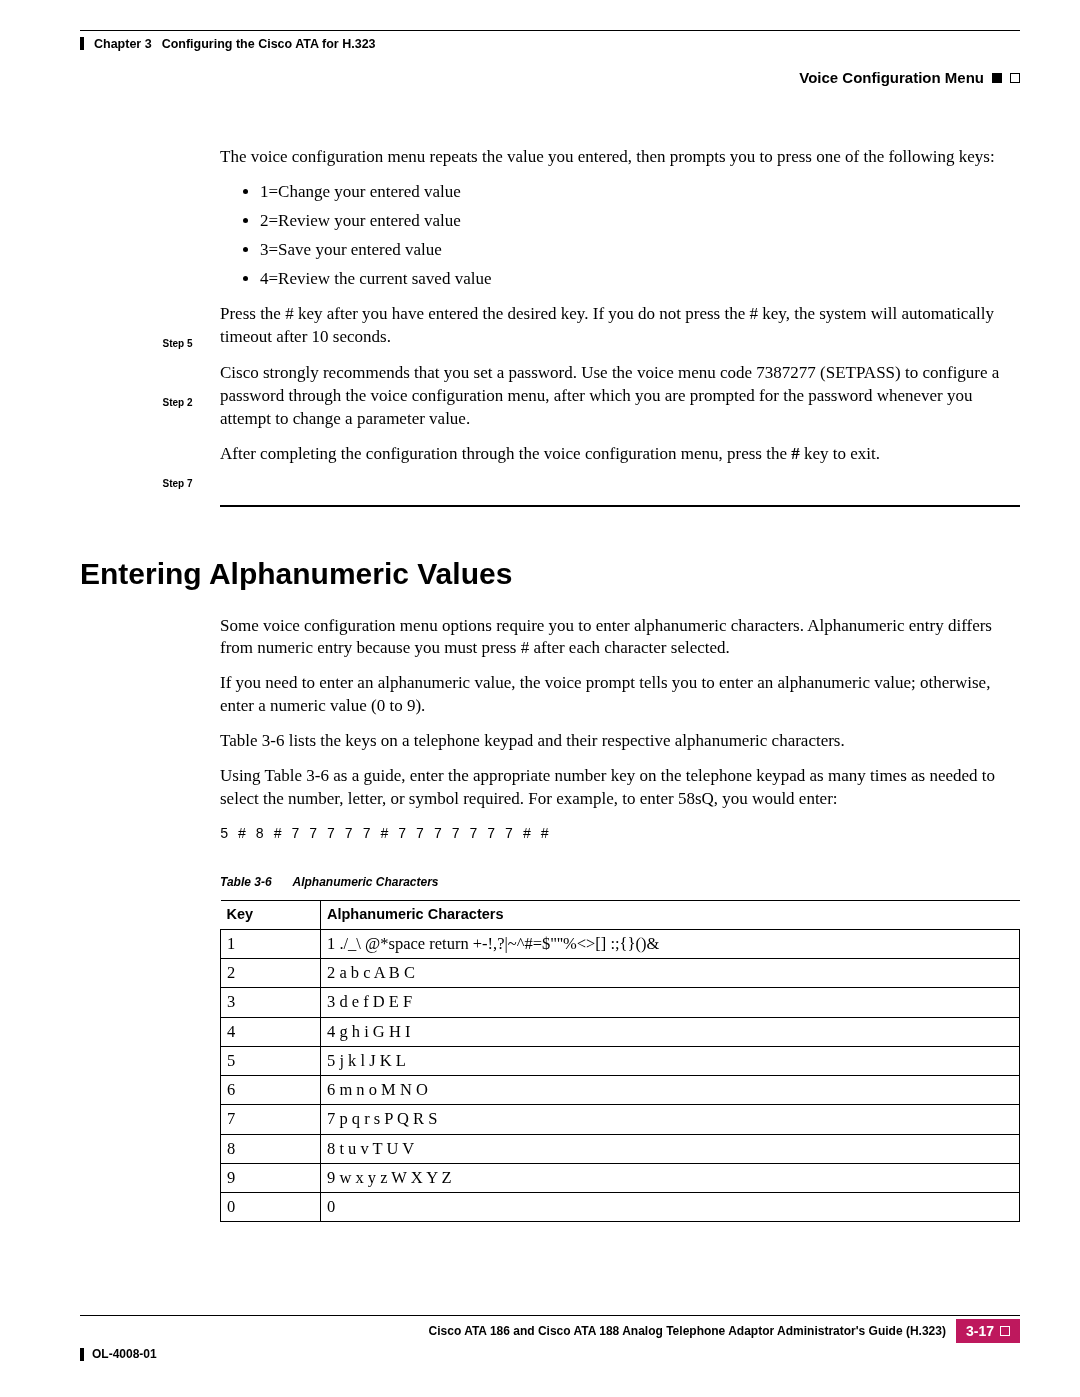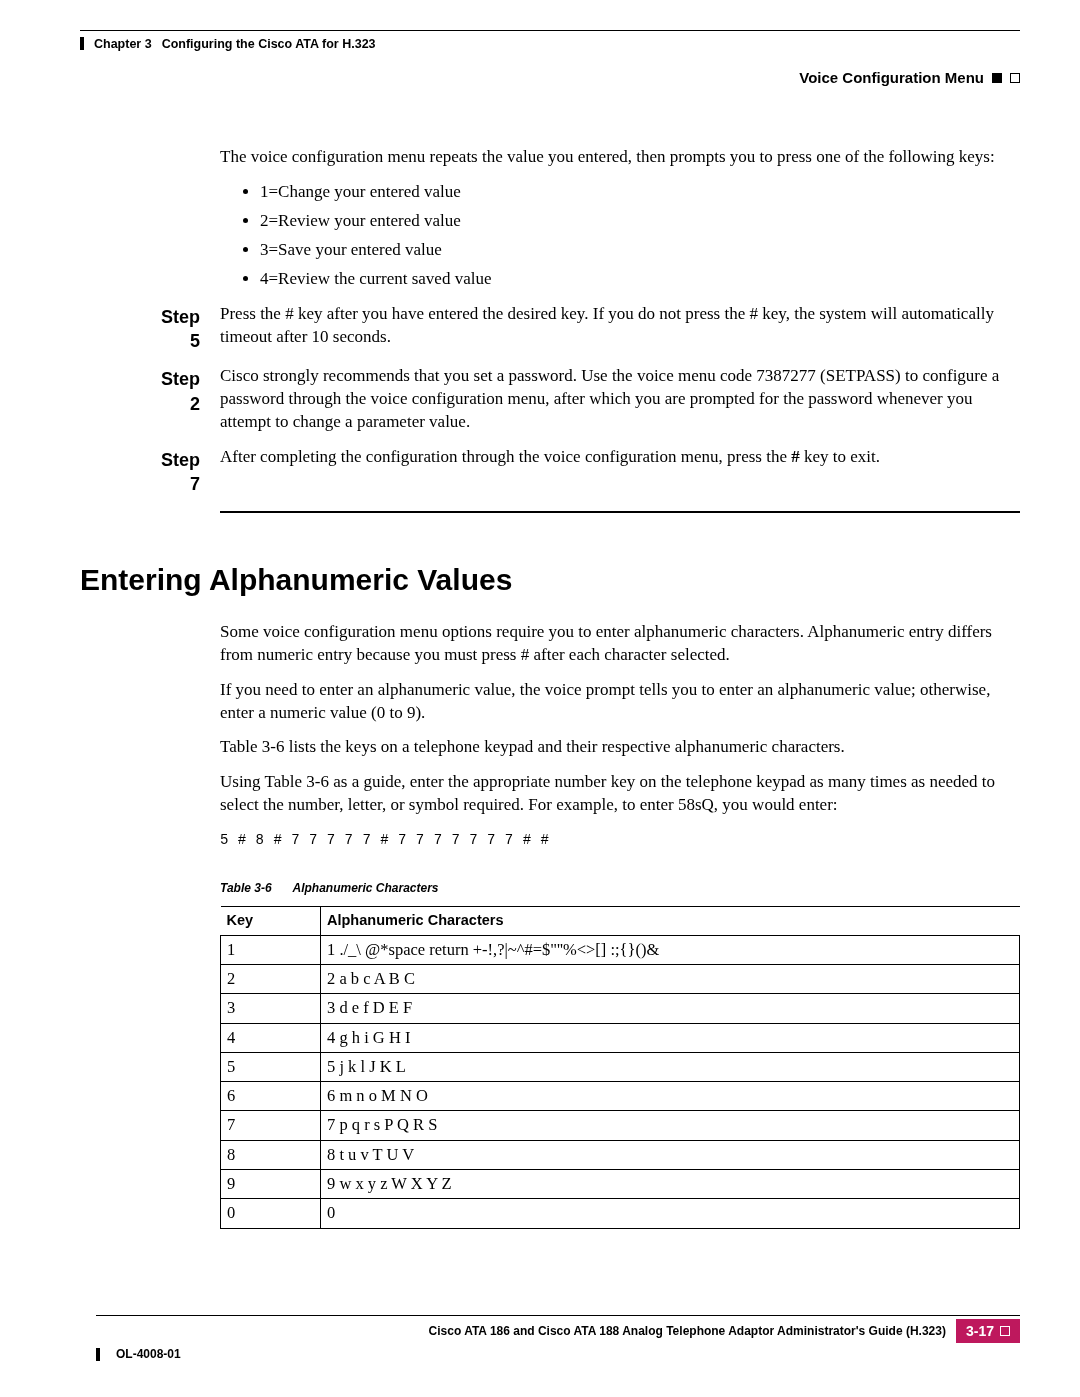--- a/index.html
+++ b/index.html
@@ -18,46 +18,46 @@
   .section-line { display: flex; justify-content: flex-end; align-items: center; gap: 8px; font-family: Arial, Helvetica, sans-serif; font-weight: bold; font-size: 15px; margin-bottom: 60px; }
   .sqfill { display:inline-block; width:10px; height:10px; background:#000; }
   .sqout { display:inline-block; width:10px; height:10px; border:1.5px solid #000; }
 
   .content { margin-left: 140px; margin-right: 0; font-size: 17px; line-height: 1.35; }
   .p { margin-bottom: 12px; }
   ul.opts { list-style: disc; margin-left: 40px; margin-bottom: 12px; }
   ul.opts li { margin-bottom: 6px; }
 
   .step-row { display: flex; gap: 20px; margin-bottom: 12px; }
-  .step-label { width: 120px; margin-left: -140px; font-family: Arial, Helvetica, sans-serif; font-weight: bold; font-size: 18px; padding-top: 2px; text-align: right; padding-left: 75px; flex-shrink:0; }
+  .step-label { width: 120px; margin-left: -140px; font-family: Arial, Helvetica, sans-serif; font-weight: bold; font-size: 10px; padding-top: 2px; text-align: center; padding-left: 75px; flex-shrink:0;margin-top:32px; }
   .step-text { flex: 1; }
 
   .hr1 { border: none; border-top: 2.5px solid #000; margin: 14px 0 50px 0; margin-left: 140px; }
 
   h2.section-heading { font-family: Arial, Helvetica, sans-serif; font-weight: bold; font-size: 30px; margin-bottom: 24px; }
 
   .code { font-family: "Courier New", monospace; font-size: 14px; letter-spacing: 0.5px; margin: 14px 0 30px 0; }
 
   .table-caption { font-family: Arial, Helvetica, sans-serif; font-weight: bold; font-style: italic; font-size: 12px; margin-bottom: 10px; }
   .table-caption .tnum { margin-right: 18px; }
 
   table.alphatab { border-collapse: collapse; width: 100%; font-size: 16.5px; padding-left: 36px; }
   table.alphatab thead th { font-family: Arial, Helvetica, sans-serif; font-weight: bold; font-size: 14.5px; text-align: left; padding: 4px 6px; border-top: 1.5px solid #000; border-bottom: 1.5px solid #000; }
   table.alphatab thead th:first-child { border-right: 1px solid #000; width: 100px; }
   table.alphatab tbody td { padding: 3px 6px; border-bottom: 0.5px solid #000; }
   table.alphatab tbody td:first-child { border-right: 1px solid #000; border-left: 1px solid #000; }
   table.alphatab tbody td:last-child { border-right: 1px solid #000; }
 
-  .footer { position: absolute; bottom: 36px; left: 96px; right: 60px; }
+  .footer { position: absolute; bottom: 36px; left: 80px; right: 60px; }
   .footer-top { border-top: 1.5px solid #000; }
   .footer-row { display: flex; justify-content: space-between; align-items: center; font-family: Arial, Helvetica, sans-serif; font-size: 12px; font-weight: bold; margin-top: 3px; }
   .footer-title { flex: 1; text-align: right; padding-right: 10px; }
   .pagebox { background:#be185d; color:#fff; padding:4px 10px; font-size:14px; font-weight:bold; display:flex; align-items:center; }
   .pagebox .sqout2 { display:inline-block; width:10px; height:10px; border:1.5px solid #fff; margin-left:6px; }
-  .footer-ol { display:flex; align-items:center; gap:16px; margin-top:4px; }
+  .footer-ol { display:flex; align-items:center; gap:8px; margin-top:4px; }
 </style>
 </head>
 <body>
 
 <div class="top-rule"></div>
 <div class="chapter-line">
   <span class="vbar"></span>
   <span>Chapter 3</span>
   <span>Configuring the Cisco ATA for H.323</span>
 </div>

